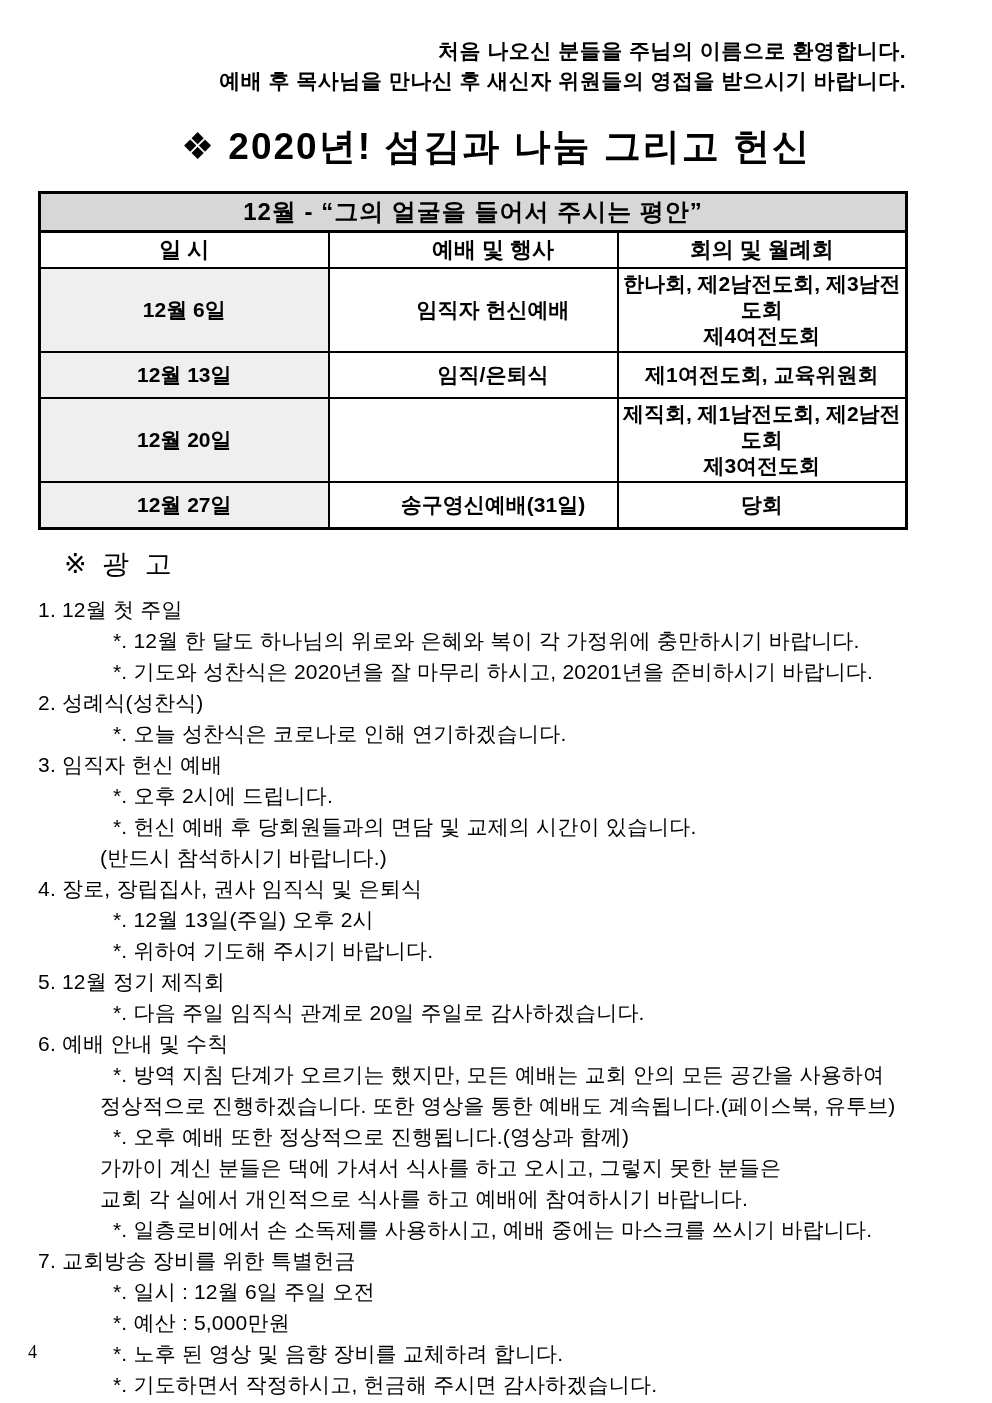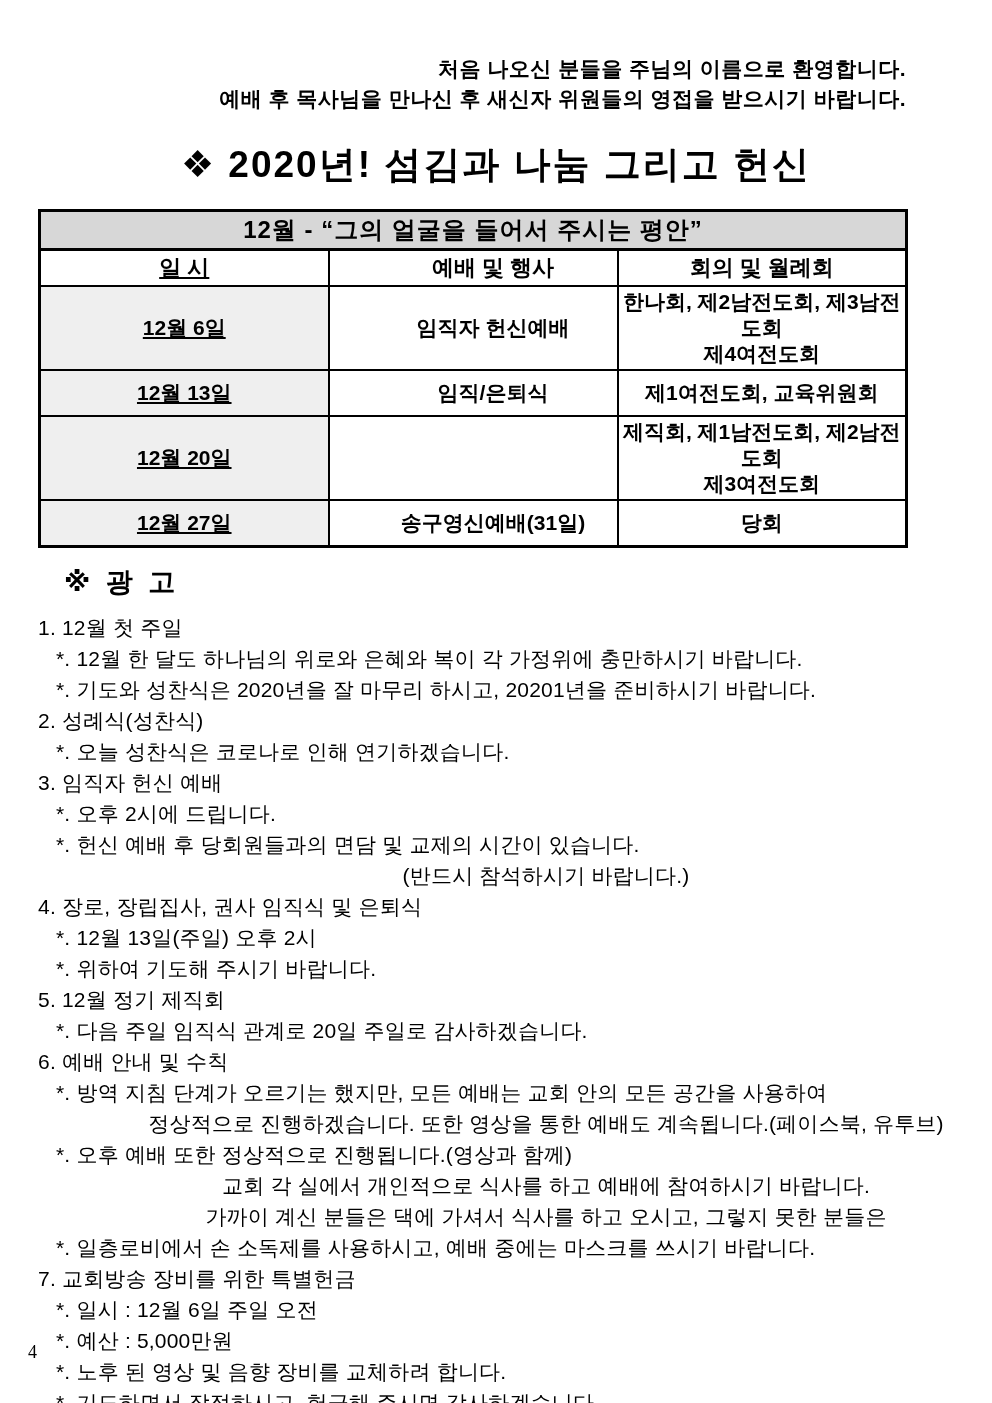--- a/index.html
+++ b/index.html
@@ -6,21 +6,21 @@
   html, body { background: #fff; }
   body {
     width: 992px;
     height: 1403px;
     position: relative;
     font-family: "Liberation Sans", "DejaVu Sans", sans-serif;
     color: #000;
     overflow: hidden;
   }
   .welcome {
-    padding-top: 54px;
+    padding-top: 36px;
     padding-right: 86px;
     text-align: right;
     font-weight: bold;
     font-size: 21px;
     line-height: 30px;
     letter-spacing: 0.5px;
   }
   .doc-title {
     margin-top: 26px;
     text-align: center;
@@ -48,42 +48,42 @@
     height: 31px;
     letter-spacing: 1px;
   }
   .sched th {
     background: #ffffff;
     font-weight: bold;
     font-size: 22px;
     height: 31px;
     border-top-width: 3px;
   }
-  .sched .col-date { width: 197px; background: #efefef; font-weight: bold; text-decoration: underline; }
+  .sched .col-date { width: 197px; background: #efefef; font-weight: bold; }
   .sched .col-event { width: 411px; font-weight: bold; padding-left: 44px; }
   .sched .col-meet { width: 306px; font-weight: bold; white-space: pre-line; line-height: 26px; }
   .sched tr.r-tall td { height: 56px; }
   .sched tr.r-short td { height: 46px; }
   .sched { border: 3px solid #000; }
   .ann-heading {
     margin: 16px 0 12px 64px;
-    font-weight: bold;
+    font-weight: normal;
     font-size: 27px;
     letter-spacing: 4px;
   }
   .ann-list {
     margin-top: 11px;
     font-size: 21px;
     line-height: 31px;
     letter-spacing: 0.2px;
   }
   .ln { white-space: nowrap; }
   .ln-num  { padding-left: 38px; }
-  .ln-star { padding-left: 56px; }
-  .ln-cont { padding-left: 100px; text-align: center; }
+  .ln-star { padding-left: 113px; }
+  .ln-cont { padding-left: 100px; }
   .page-num {
     position: absolute;
     left: 28px;
     top: 1342px;
     font-size: 18px;
     font-family: "Liberation Serif", serif;
   }
 </style>
 </head>
 <body>
@@ -144,22 +144,22 @@
   <div class="ln ln-cont">(반드시 참석하시기 바랍니다.)</div>
   <div class="ln ln-num">4. 장로, 장립집사, 권사 임직식 및 은퇴식</div>
   <div class="ln ln-star">*. 12월 13일(주일) 오후 2시</div>
   <div class="ln ln-star">*. 위하여 기도해 주시기 바랍니다.</div>
   <div class="ln ln-num">5. 12월 정기 제직회</div>
   <div class="ln ln-star">*. 다음 주일 임직식 관계로 20일 주일로 감사하겠습니다.</div>
   <div class="ln ln-num">6. 예배 안내 및 수칙</div>
   <div class="ln ln-star">*. 방역 지침 단계가 오르기는 했지만, 모든 예배는 교회 안의 모든 공간을 사용하여</div>
   <div class="ln ln-cont">정상적으로 진행하겠습니다. 또한 영상을 통한 예배도 계속됩니다.(페이스북, 유투브)</div>
   <div class="ln ln-star">*. 오후 예배 또한 정상적으로 진행됩니다.(영상과 함께)</div>
+  <div class="ln ln-cont">가까이 계신 분들은 댁에 가셔서 식사를 하고 오시고, 그렇지 못한 분들은</div>
   <div class="ln ln-cont">교회 각 실에서 개인적으로 식사를 하고 예배에 참여하시기 바랍니다.</div>
-  <div class="ln ln-cont">가까이 계신 분들은 댁에 가셔서 식사를 하고 오시고, 그렇지 못한 분들은</div>
   <div class="ln ln-star">*. 일층로비에서 손 소독제를 사용하시고, 예배 중에는 마스크를 쓰시기 바랍니다.</div>
   <div class="ln ln-num">7. 교회방송 장비를 위한 특별헌금</div>
   <div class="ln ln-star">*. 일시 : 12월 6일 주일 오전</div>
   <div class="ln ln-star">*. 예산 : 5,000만원</div>
   <div class="ln ln-star">*. 노후 된 영상 및 음향 장비를 교체하려 합니다.</div>
   <div class="ln ln-star">*. 기도하면서 작정하시고, 헌금해 주시면 감사하겠습니다.</div>
 </div>
 
 <div class="page-num">4</div>
 

